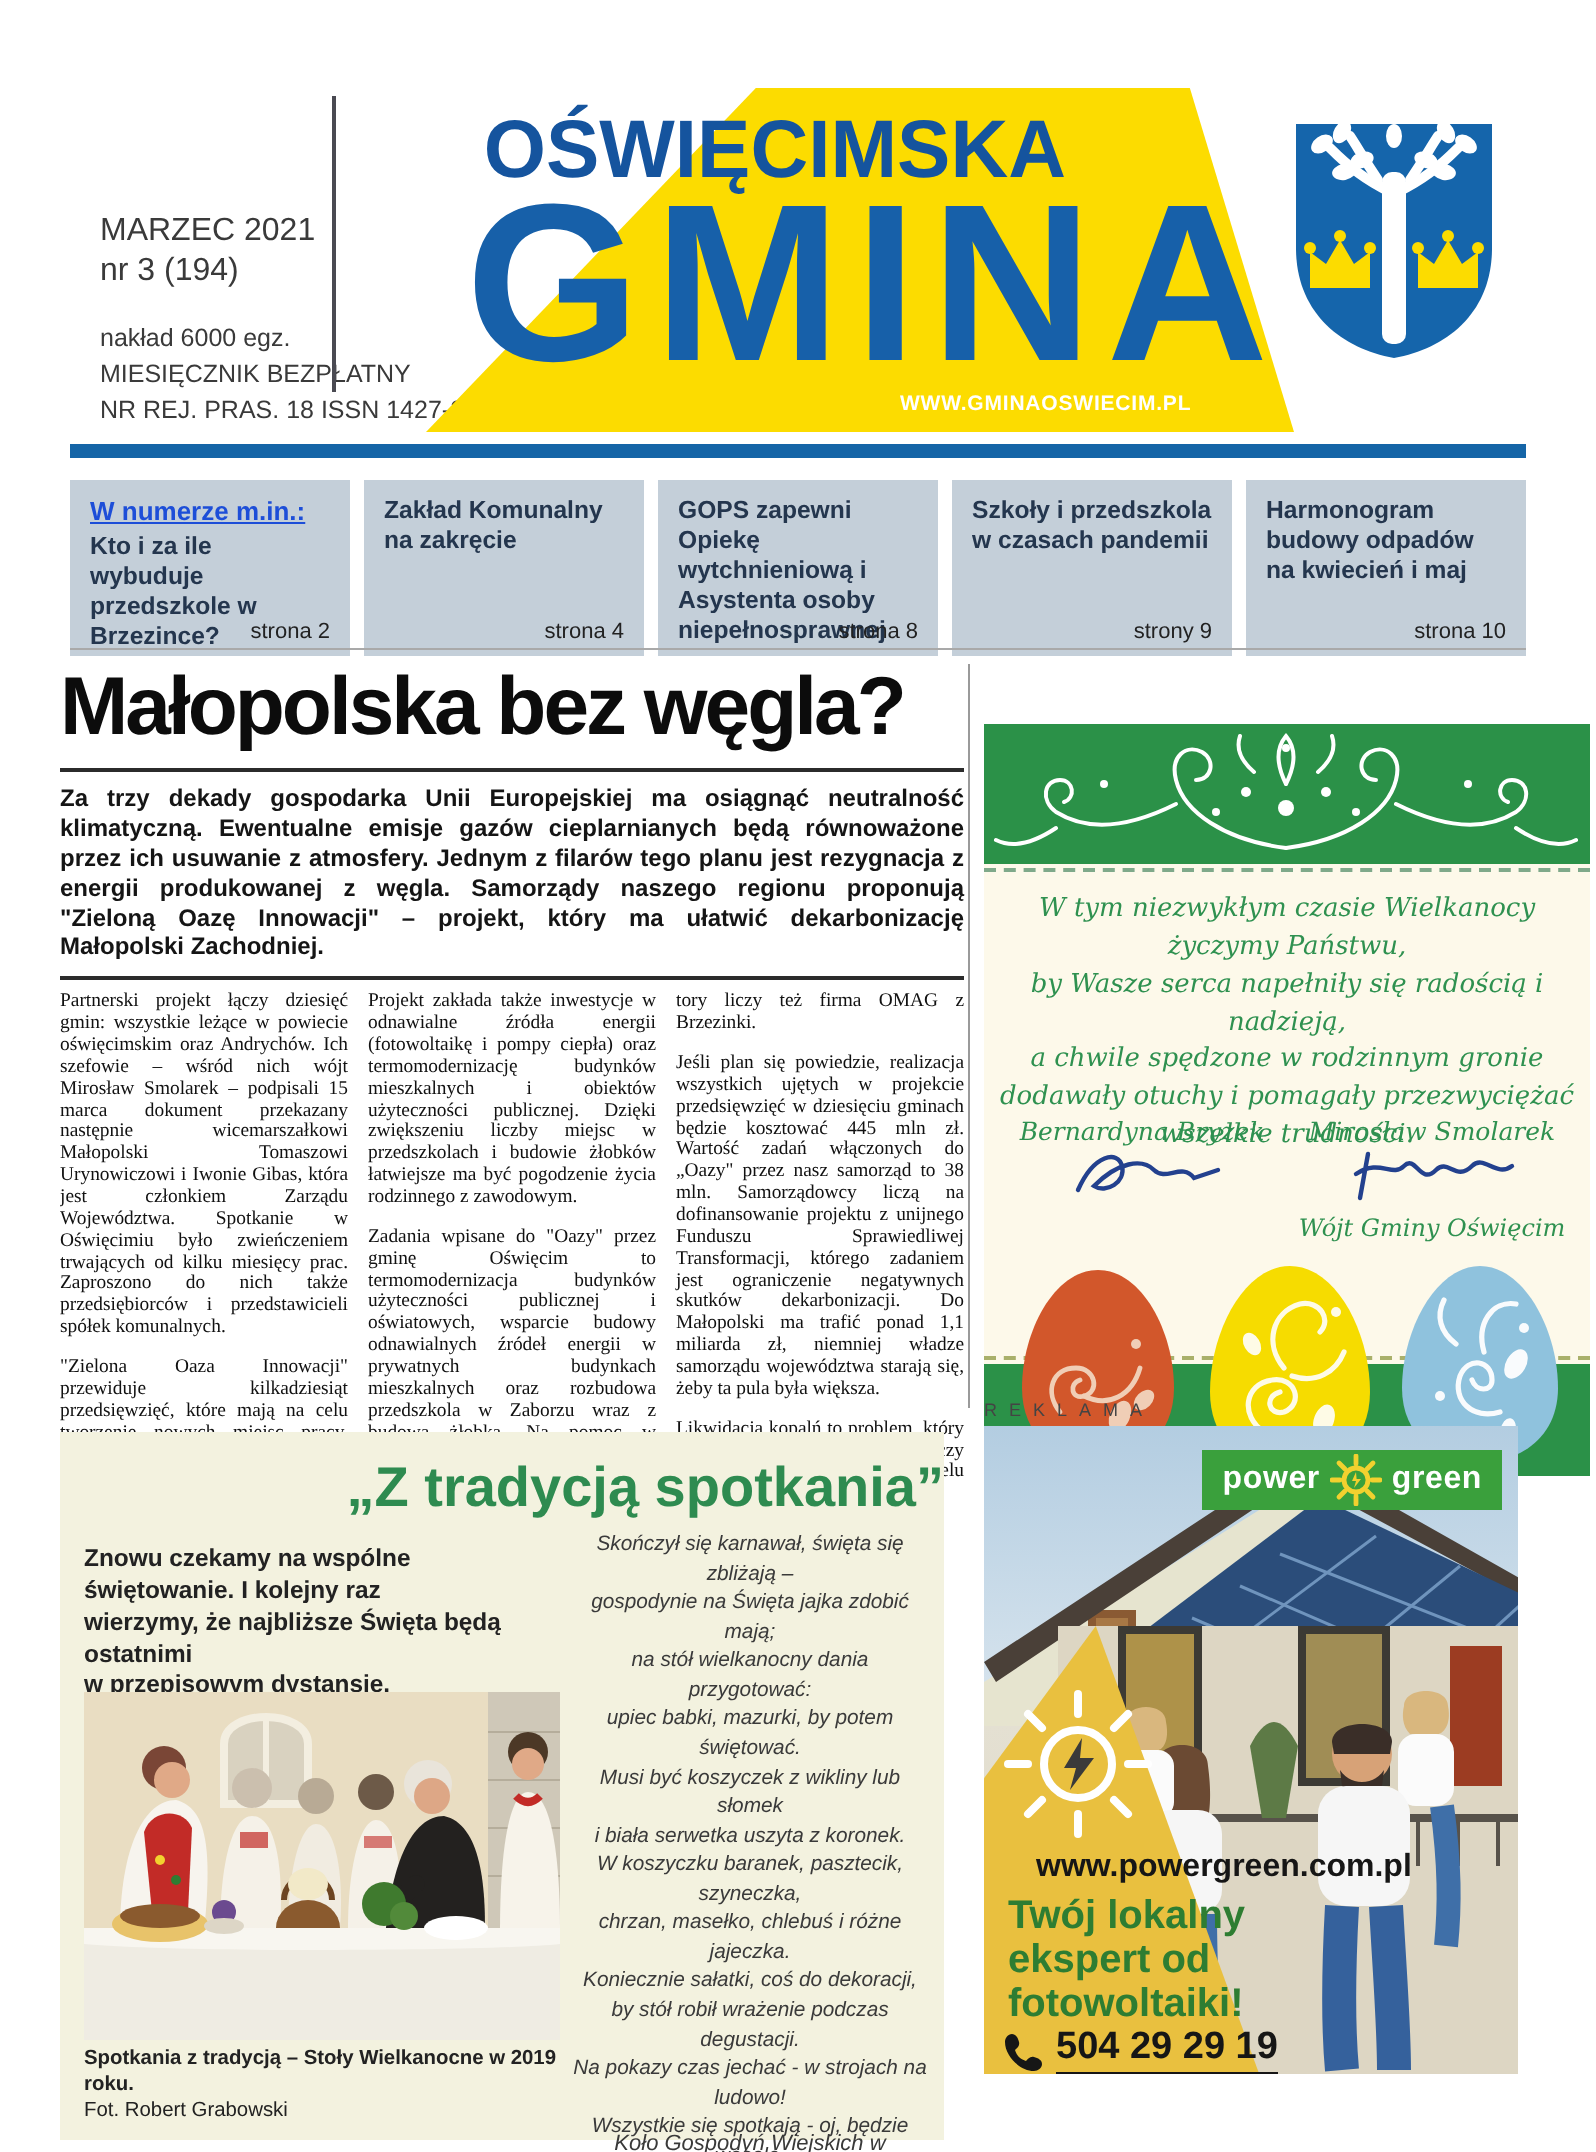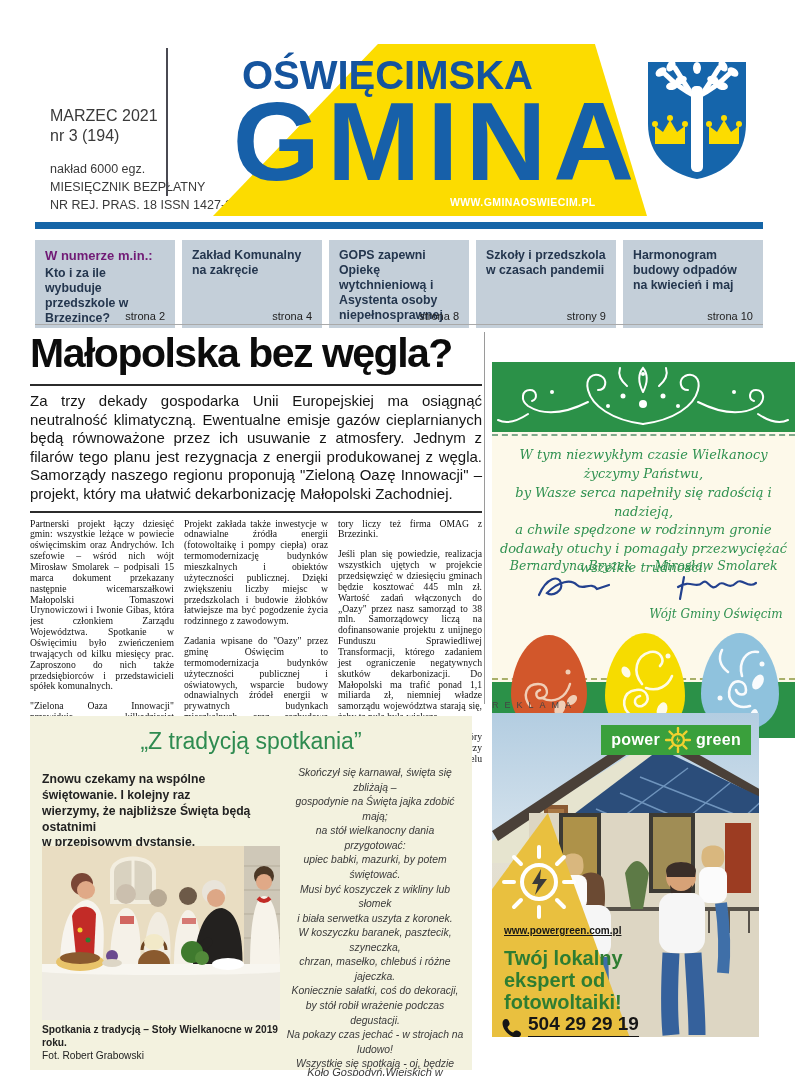--- a/index.html
+++ b/index.html
@@ -23,30 +23,30 @@
   .title2{left:222px;top:86px;width:430px;text-align:center;font-size:112px;line-height:1;
     font-weight:bold;color:#1760a9;letter-spacing:7px;transform:scaleY(1.0);}
   .site-url{left:450px;top:196px;width:140px;text-align:center;font-size:10.5px;font-weight:bold;
     color:#ffffff;letter-spacing:0.4px;}
   .coat{left:645px;top:60px;}
   .blue-bar{left:35px;top:222px;width:728px;height:7px;background:#1565a7;}
 
   
   .teasers{left:35px;top:240px;width:728px;display:flex;gap:7px;}
   .teaser{flex:1;background:#c4cfd9;height:74px;padding:8px 10px 6px;position:relative;}
-  .teaser .t-head{color:#701a75;font-weight:bold;font-size:13px;margin-bottom:3px;}
+  .teaser .t-head{color:#1d4ed8;font-weight:bold;font-size:13px;margin-bottom:3px;text-decoration:underline;}
   .teaser .t-title{color:#24364e;font-weight:bold;font-size:12.3px;line-height:1.22;}
   .teaser .t-page{position:absolute;right:10px;bottom:6px;font-size:11px;color:#222;}
   .rule-gray{left:35px;top:324px;width:728px;height:1px;background:#a9a9a9;}
 
   
   .article{left:30px;top:330px;width:452px;}
   .article h1{margin:0;font-size:41px;letter-spacing:-1.5px;color:#0c0c0c;white-space:nowrap;}
   .hr-black{border:none;border-top:2px solid #2b2b2b;margin:7px 0 6px;}
-  .lead{font-weight:normal;font-size:15px;line-height:1.24;text-align:justify;color:#151515;}
+  .lead{font-weight:bold;font-size:12px;line-height:1.24;text-align:justify;color:#151515;}
   .columns{margin-top:0;column-count:3;column-gap:10px;height:256px;overflow:hidden;
     font-family:"Liberation Serif", serif;font-size:9.7px;line-height:1.12;text-align:justify;color:#111;}
   .columns p{margin:0 0 9px;}
   .v-rule{left:484px;top:332px;width:1px;height:372px;background:#9a9a9a;}
 
   
   .card{left:492px;top:330px;width:303px;height:376px;background:#fdf9ea;margin-top:32px;}
   .card-band{position:absolute;left:0;top:0;width:303px;height:70px;background:#2b9148;}
   .card-dash{position:absolute;left:0;top:72px;width:303px;border-top:2px dashed #7fa98a;}
   .wishes{position:absolute;left:6px;top:84px;width:291px;text-align:center;
@@ -54,47 +54,47 @@
   .sigs{position:absolute;left:10px;top:196px;width:283px;display:flex;justify-content:space-between;}
   .sig{width:138px;text-align:center;font-family:"DejaVu Serif", serif;font-style:italic;color:#2f9150;}
   .sig .s-name{font-size:12.5px;}
   .sig .s-title{font-size:12px;line-height:1.3;}
   .eggs-strip{position:absolute;left:0;bottom:0;width:303px;height:56px;background:#2b9148;}
   .eggs-dash{position:absolute;left:0;bottom:58px;width:303px;border-top:2px dashed #a9b06a;}
   .egg{position:absolute;bottom:6px;}
 
   
   .trad{left:30px;top:716px;width:442px;height:354px;background:#f3f2df;}
-  .trad-title{position:absolute;left:0;top:12px;width:442px;text-align:center;
-    font-size:23px;font-weight:normal;color:#2e8b50;}
+  .trad-title{position:absolute;left:0;top:12px;width:442px;text-align:right;
+    font-size:28px;font-weight:bold;color:#2e8b50;}
   .trad-lead{position:absolute;left:12px;top:56px;width:238px;font-size:12.2px;font-weight:bold;
     color:#222;line-height:1.3;}
   .trad-poem{position:absolute;left:256px;top:50px;width:178px;text-align:center;font-style:italic;
     font-size:10.4px;line-height:1.4;color:#3a3a3a;}
   .poem-sig{position:absolute;left:256px;top:350px;width:178px;text-align:center;font-style:italic;
     font-size:11px;color:#3a3a3a;}
   .trad-photo{position:absolute;left:12px;top:130px;width:238px;height:174px;}
   .trad-caption{position:absolute;left:12px;top:308px;width:240px;font-size:10.2px;color:#222;line-height:1.25;}
   .trad-caption .cap-b{font-weight:bold;}
 
   
   .reklama{left:492px;top:700px;font-size:9px;letter-spacing:6px;color:#444;}
   .ad{left:492px;top:713px;width:267px;height:324px;overflow:hidden;
     background:linear-gradient(#b3cde1,#d9e5ee 45%,#e4e0d2 46%,#ddd7c5);}
   .ad-logo{position:absolute;top:12px;right:8px;background:#3aa03c;height:30px;
     display:flex;align-items:center;gap:5px;padding:0 10px;}
   .ad-logo .w{color:#ffffff;font-weight:bold;font-size:16px;letter-spacing:0.3px;}
   .ad-yellow{position:absolute;left:0;top:100px;width:215px;height:224px;background:#e9c03f;
     clip-path:polygon(26% 0,64% 100%,0 100%,0 34%);}
   .ad-sun{position:absolute;left:10px;top:132px;}
-  .ad-link{position:absolute;left:12px;top:212px;font-size:10px;font-weight:bold;color:#161616;
-    text-decoration:underline;}
+  .ad-link{position:absolute;left:26px;top:212px;font-size:16px;font-weight:bold;color:#161616;
+    }
   .ad-tagline{position:absolute;left:12px;top:234px;font-size:20px;font-weight:bold;color:#2e7d32;
     line-height:1.1;}
-  .ad-phone{position:absolute;left:10px;top:300px;display:flex;align-items:flex-end;gap:6px;}
+  .ad-phone{position:absolute;left:10px;top:300px;display:flex;align-items:center;gap:6px;}
   .ad-phone .num{font-size:19px;font-weight:bold;color:#161616;border-bottom:2px solid #161616;
     padding-bottom:1px;}
 </style>
 </head>
 <body>
 
 <header>
   <div class="abs issue-info">
     <div class="big">MARZEC 2021</div>
     <div class="big">nr 3 (194)</div>

